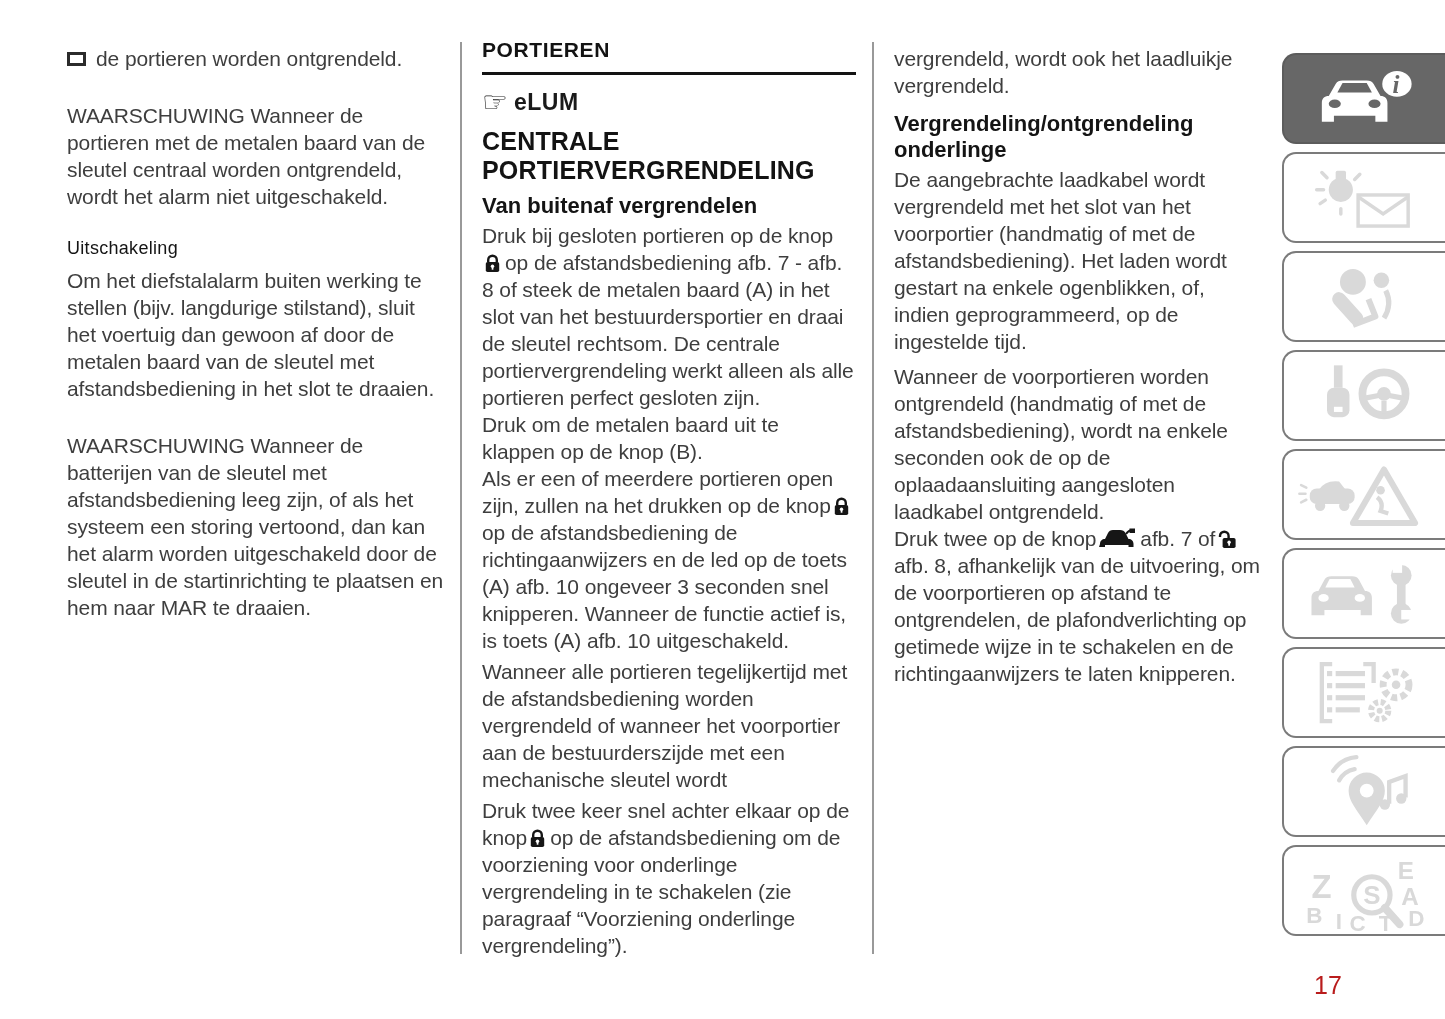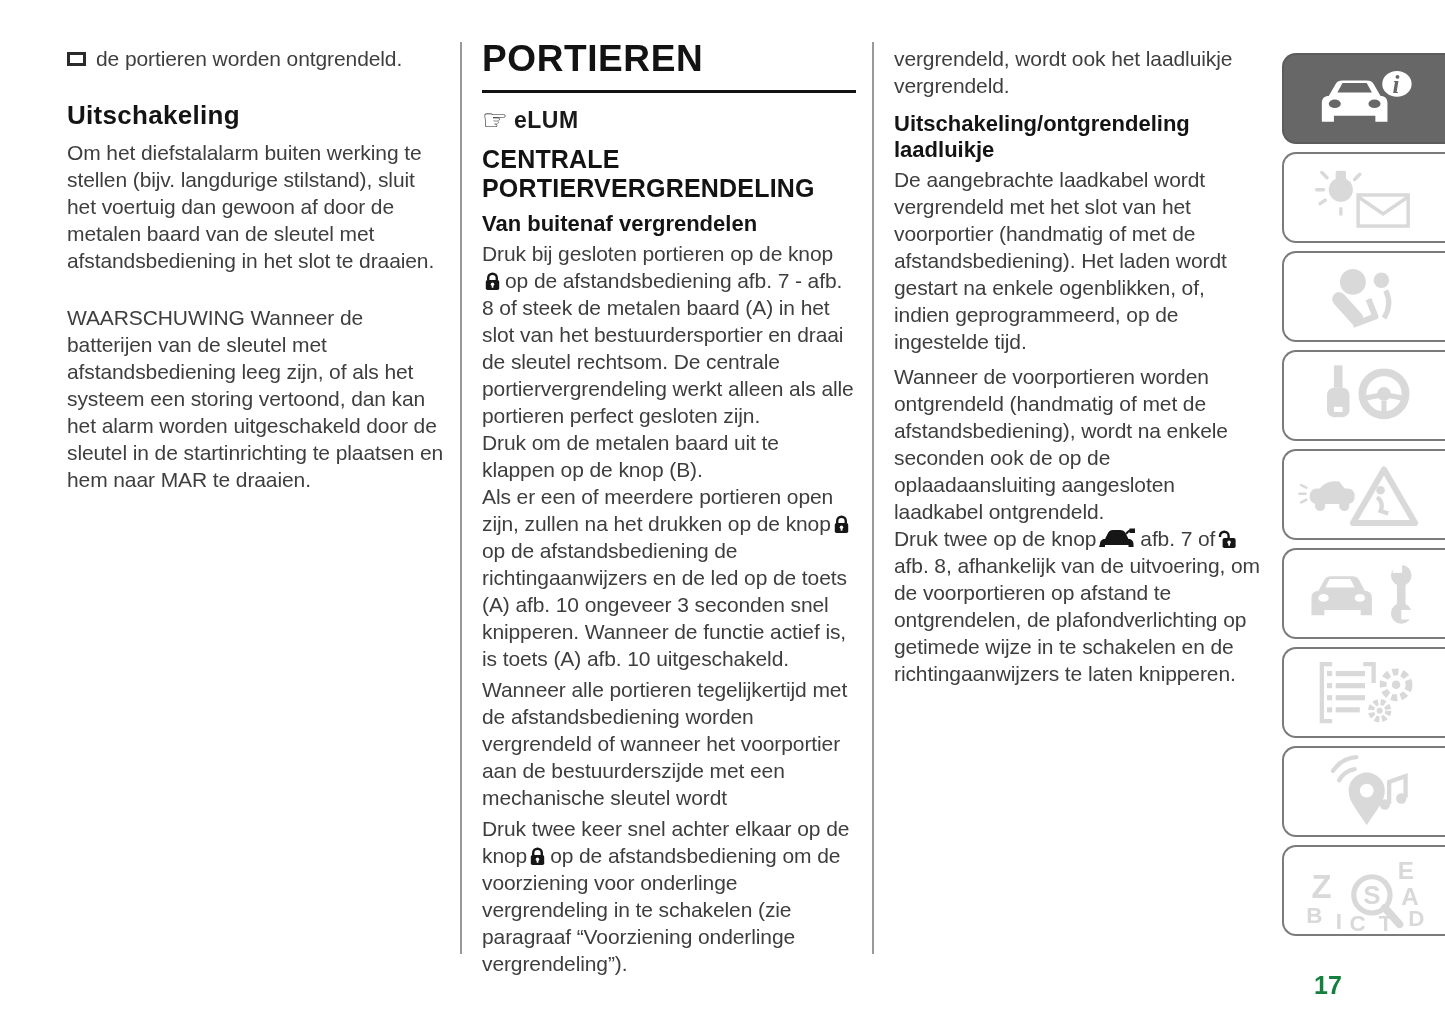--- a/index.html
+++ b/index.html
@@ -6,48 +6,49 @@
   .page{position:relative;width:1445px;height:1019px;background:#ffffff;overflow:hidden;
         font-family:"Liberation Sans",sans-serif;}
   .col{position:absolute;}
   .col1{left:67px;top:45px;width:380px;}
   .col2{left:482px;top:38px;width:374px;}
   .col3{left:894px;top:45px;width:368px;}
   .vrule{position:absolute;top:42px;height:912px;width:2px;background:#999;}
   .body{font-size:21px;line-height:27px;color:#3e3e3e;margin:0;letter-spacing:-0.1px;}
   .bullet-row{display:flex;gap:10px;align-items:flex-start;}
   .sq{display:inline-block;width:13px;height:8px;border:3px solid #2b2b2b;margin-top:7px;flex:0 0 auto;}
-  .h-section{font-size:26px;font-weight:bold;color:#141414;margin:28px 0 8px;letter-spacing:0.3px;}
-  .chapter{font-size:37px;font-weight:bold;color:#131313;margin:0;padding-bottom:10px;
+  .h-section{font-size:18px;font-weight:normal;color:#141414;margin:28px 0 8px;letter-spacing:0.3px;}
+  .chapter{font-size:21px;font-weight:bold;color:#131313;margin:0;padding-bottom:10px;
            border-bottom:3px solid #131313;letter-spacing:0.6px;}
   .elearn{margin:13px 0 10px;display:flex;align-items:center;gap:6px;color:#1a1a1a;}
   .hand{font-size:29px;line-height:1;}
   .elum{font-size:23px;font-weight:bold;letter-spacing:0.5px;}
   .h-main{font-size:25px;font-weight:bold;line-height:29px;color:#131313;margin:6px 0 8px;letter-spacing:0.2px;}
   .h-sub{font-size:22px;font-weight:bold;color:#141414;margin:0 0 3px;line-height:26px;}
   .mt30{margin-top:30px;} .mt12{margin-top:12px;} .mt8{margin-top:8px;} .mt14{margin-top:14px;} .mt4{margin-top:4px;}
   .ii{display:inline-block;vertical-align:-3px;margin:0 5px 0 3px;}
   .sidebar{position:absolute;left:1282px;top:53px;width:163px;}
   .tab{width:163px;height:91px;box-sizing:border-box;border:2px solid #7b7b7b;border-right:none;
        border-radius:14px 0 0 14px;background:#fff;margin-bottom:8px;display:flex;align-items:center;
        justify-content:center;cursor:pointer;}
   .tab.active{background:#676767;border-color:#5c5c5c;}
   .tab svg{width:150px;height:82px;}
-  .pagenum{position:absolute;left:1314px;top:971px;font-size:25px;font-weight:bold;color:#15803d;text-align:center;}
+  .pagenum{position:absolute;left:1314px;top:971px;font-size:25px;font-weight:normal;color:#b91c1c;text-align:center;}
 </style>
 </head>
 <body>
 
 <div class="page">
 
   <div class="col col1">
     <div class="bullet-row">
       <span class="sq"></span>
       <p class="body">de portieren worden ontgrendeld.</p>
     </div>
+    <p class="body mt30">WAARSCHUWING Wanneer de portieren met de metalen baard van de sleutel centraal worden ontgrendeld, wordt het alarm niet uitgeschakeld.</p>
     <h3 class="h-section">Uitschakeling</h3>
     <p class="body">Om het diefstalalarm buiten werking te stellen (bijv. langdurige stilstand), sluit het voertuig dan gewoon af door de metalen baard van de sleutel met afstandsbediening in het slot te draaien.</p>
     <p class="body mt30">WAARSCHUWING Wanneer de batterijen van de sleutel met afstandsbediening leeg zijn, of als het systeem een storing vertoond, dan kan het alarm worden uitgeschakeld door de sleutel in de startinrichting te plaatsen en hem naar MAR te draaien.</p>
   </div>
 
   <div class="vrule" style="left:460px"></div>
 
   <div class="col col2">
     <h1 class="chapter">PORTIEREN</h1>
     <div class="elearn">
@@ -80,21 +81,21 @@
           <rect x="0.8" y="8" width="13.4" height="10" rx="1.8" fill="#161616"></rect>
           <circle cx="7.5" cy="12.3" r="1.7" fill="#fff"></circle>
           <rect x="6.7" y="12.5" width="1.7" height="3.2" fill="#fff"></rect>
         </svg><span>op de afstandsbediening om de voorziening voor onderlinge vergrendeling in te schakelen (zie paragraaf “Voorziening onderlinge vergrendeling”).</span></p>
   </div>
 
   <div class="vrule" style="left:872px"></div>
 
   <div class="col col3">
     <p class="body">vergrendeld, wordt ook het laadluikje vergrendeld.</p>
-    <h3 class="h-sub mt12">Uitschakeling/ontgrendeling laadluikje</h3>
+    <h3 class="h-sub mt12">Vergrendeling/ontgrendeling onderlinge</h3>
     <p class="body">De aangebrachte laadkabel wordt vergrendeld met het slot van het voorportier (handmatig of met de afstandsbediening). Het laden wordt gestart na enkele ogenblikken, of, indien geprogrammeerd, op de ingestelde tijd.</p>
     <p class="body mt8">Wanneer de voorportieren worden ontgrendeld (handmatig of met de afstandsbediening), wordt na enkele seconden ook de op de oplaadaansluiting aangesloten laadkabel ontgrendeld.</p>
 
     <p class="body"><span>Druk twee op de knop</span><svg class="ii" width="36" height="21" viewBox="0 0 36 21">
           <path d="M1 16 c0 -3 2 -5 5 -5 l3 -6 c1 -2 2.5 -3 5 -3 h7 c2.5 0 4.5 1 5.5 3 l3 6 c3 0 5 2 5 5 v3 h-5 v-2 h-23.5 v2 h-6 z" fill="#161616"></path>
           <path d="M27 6 q3.5 -4.5 6.5 -3.5" fill="none" stroke="#161616" stroke-width="2"></path>
           <rect x="30.5" y="0.5" width="5.5" height="4.5" fill="#161616"></rect>
         </svg><span>afb. 7 of</span><svg class="ii" width="18" height="19" viewBox="0 0 18 19">
           <path d="M2 7 V6 a4.3 4.3 0 0 1 8.6 0 V8.2" fill="none" stroke="#161616" stroke-width="2.4"></path>
           <rect x="4.6" y="8" width="13" height="10" rx="1.8" fill="#161616"></rect>

